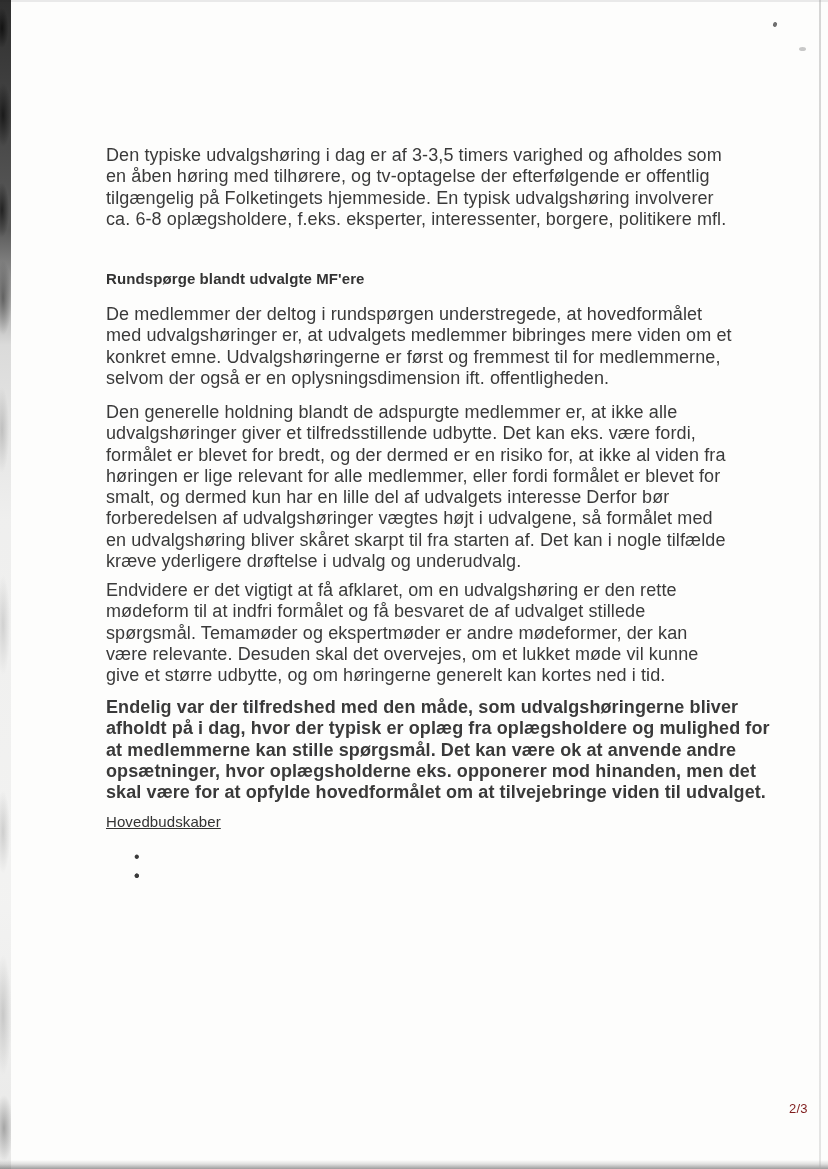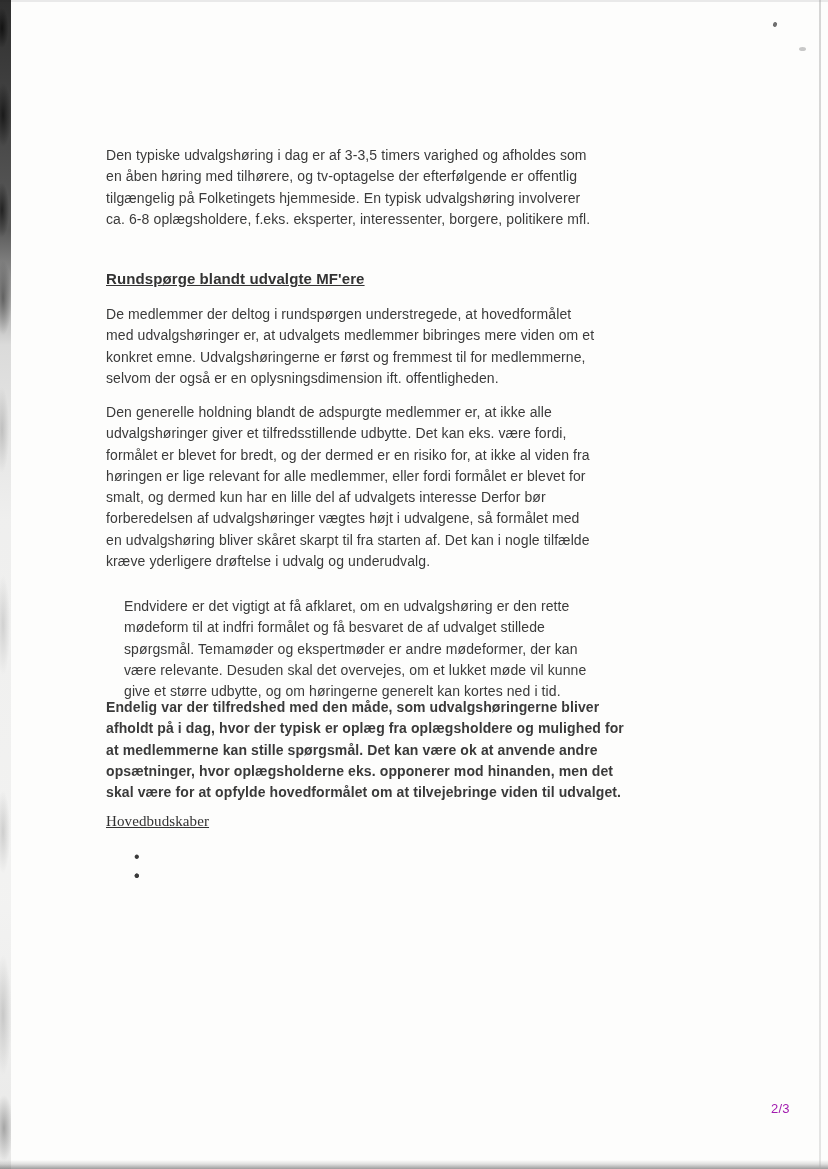--- a/index.html
+++ b/index.html
@@ -47,55 +47,55 @@
     background: rgba(190,190,190,.3); pointer-events: none;
   }
   .speck-1 { position: absolute; left: 773px; top: 22px; width: 4px; height: 5px;
              background: #4c4c4c; border-radius: 45%; transform: rotate(18deg); opacity: .8; }
   .speck-2 { position: absolute; left: 799px; top: 47px; width: 7px; height: 4px;
              background: #9c9c9c; border-radius: 50%; opacity: .55; }
 
   
   .para, .heading, .bullets, .footer { position: absolute; margin: 0; }
   .para, .btext {
-    font-size: 14px;
+    font-size: 18px;
     line-height: 21.3px;
     white-space: pre;
     letter-spacing: 0.1px;
     color: #3a3a3a;
   }
   .heading { font-size: 15px; line-height: 21px; color: #333333; letter-spacing: 0.1px; }
-  .heading-bold { font-weight: 700; text-decoration: underline; }
-  .heading-underline { font-weight: 400; text-decoration: underline; font-family: Liberation Serif, serif; }
+  .heading-bold { font-weight: 700; }
+  .heading-underline { font-weight: 400; text-decoration: underline; }
 
   .block-intro   { left: 106px; top: 145px; width: 680px; }
   .block-h1      { left: 106px; top: 268px; width: 680px; }
   .block-p2      { left: 106px; top: 304px; width: 680px; }
   .block-p3      { left: 106px; top: 402px; width: 680px; }
-  .block-p4      { left: 124px; top: 580px; width: 680px; margin-top: 16px; }
+  .block-p4      { left: 106px; top: 580px; width: 680px; }
   .block-p5      { left: 106px; top: 697px; width: 680px; font-weight: bold; }
   .block-h2      { left: 106px; top: 811px; width: 680px; }
 
   .bullets {
     left: 106px; top: 849px; width: 680px;
     list-style: none; padding: 0;
   }
   .bullets li {
     position: relative;
     padding-left: 54px;
     margin-bottom: 19px;
   }
   .bullets li .bullet-dot {
     position: absolute; left: 28px; top: -1px;
     font-size: 16px; color: #3a3a3a;
   }
 
   .footer {
-    left: 771px; top: 1101px;
-    font-size: 13px; color: #a21caf; letter-spacing: 0.2px;
+    left: 789px; top: 1101px;
+    font-size: 13px; color: #7f1d1d; letter-spacing: 0.2px;
   }
 </style>
 </head>
 <body>
 
 <div class="page">
 
   <div class="edge-top"></div>
   <div class="edge-left"></div>
   <div class="edge-bottom"></div>

